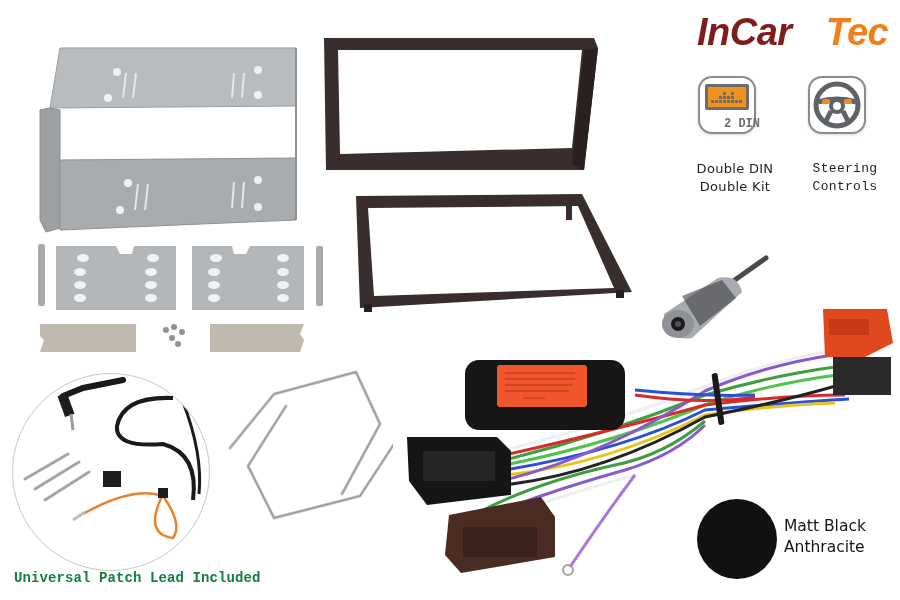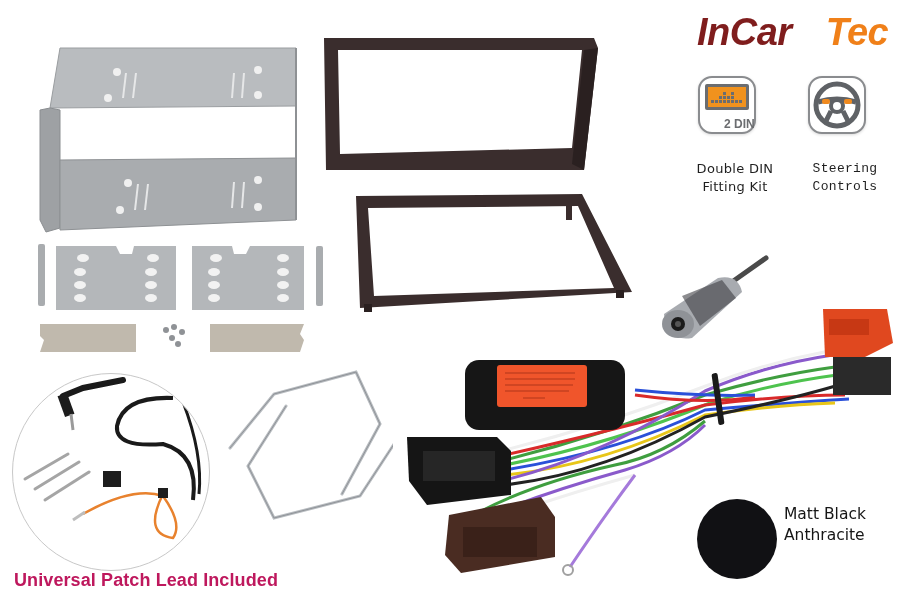--- a/index.html
+++ b/index.html
@@ -11,25 +11,25 @@
     .logo { left: 697px; top: 10px; font-family: "Liberation Sans", sans-serif; font-weight: bold; font-style: italic; font-size: 38px; letter-spacing: -0.5px; line-height: 44px; }
     .logo .p1 { color: #7f1d1d; }
     .logo .p2 { color: #f08019; margin-left: 34px; }
 
     
     .feat-icon { width: 58px; height: 58px; border: 2px solid #8a8c8f; border-radius: 14px; background: #fff; box-shadow: 0 1px 3px rgba(0,0,0,0.15); }
     .feat-label { font-family: "DejaVu Sans", sans-serif; font-size: 13px; color: #1f1f1f; text-align: center; line-height: 18px; letter-spacing: 0.3px; }
 
     
     .swatch { left: 697px; top: 499px; width: 80px; height: 80px; border-radius: 50%; background: #111114; }
-    .swatch-label { left: 784px; top: 504px; font-family: "DejaVu Sans", sans-serif; font-size: 15.5px; color: #161616; line-height: 21px; }
+    .swatch-label { left: 784px; top: 516px; font-family: "DejaVu Sans", sans-serif; font-size: 15.5px; color: #161616; line-height: 21px; }
 
     
     .patch-circle { left: 12px; top: 373px; width: 198px; height: 198px; border-radius: 50%; border: 1px solid #c8c8c8; background: #fff; overflow: hidden; }
-    .patch-caption { left: 14px; top: 570px; font-family: Liberation Sans, sans-serif; font-weight: bold; font-size: 18px; color: #be185d; letter-spacing: 0.1px; }
+    .patch-caption { left: 14px; top: 570px; font-family: Liberation Mono, monospace; font-weight: bold; font-size: 14px; color: #15803d; letter-spacing: 0.1px; }
 
     svg { display: block; }
   </style>
 </head>
 <body>
 
 <div class="abs logo">
   <span class="p1">InCar</span><span class="p2">Tec</span>
 </div>
 
@@ -48,24 +48,24 @@
         <rect x="39" y="22" width="3" height="3"></rect>
       <rect x="19" y="18" width="3" height="3"></rect>
         <rect x="23" y="18" width="3" height="3"></rect>
         <rect x="27" y="18" width="3" height="3"></rect>
         <rect x="31" y="18" width="3" height="3"></rect>
       <rect x="23" y="14" width="3" height="3"></rect>
         <rect x="31" y="14" width="3" height="3"></rect>
     </g>
   </svg>
 </div>
-<div class="abs" style="left:724px; top:117px; font-family:Liberation Sans, sans-serif; font-weight:bold; font-size:12px; color:#6b6d70;">2 DIN</div>
+<div class="abs" style="left:724px; top:117px; font-family:Liberation Mono, monospace; font-weight:bold; font-size:12px; color:#6b6d70;">2 DIN</div>
 <div class="abs feat-label" style="left:680px; top:160px; width:110px;">
   <div>Double DIN</div>
-  <div>Fitting Kit</div>
+  <div>Double Kit</div>
 </div>
 
 <div class="abs feat-icon" style="left:808px; top:76px;">
   <svg width="54" height="54" viewBox="0 0 54 54">
     <circle cx="27" cy="27" r="21" fill="none" stroke="#5f6266" stroke-width="5"></circle>
     <circle cx="27" cy="28" r="6" fill="none" stroke="#5f6266" stroke-width="4"></circle>
     <path d="M8 24 Q27 18 46 24" fill="none" stroke="#5f6266" stroke-width="5"></path>
     <path d="M21 33 L15 45 M33 33 L39 45" stroke="#5f6266" stroke-width="5"></path>
     <rect x="12" y="21" width="8" height="5" rx="2" fill="#f08a1e"></rect>
     <rect x="34" y="21" width="8" height="5" rx="2" fill="#f08a1e"></rect>

